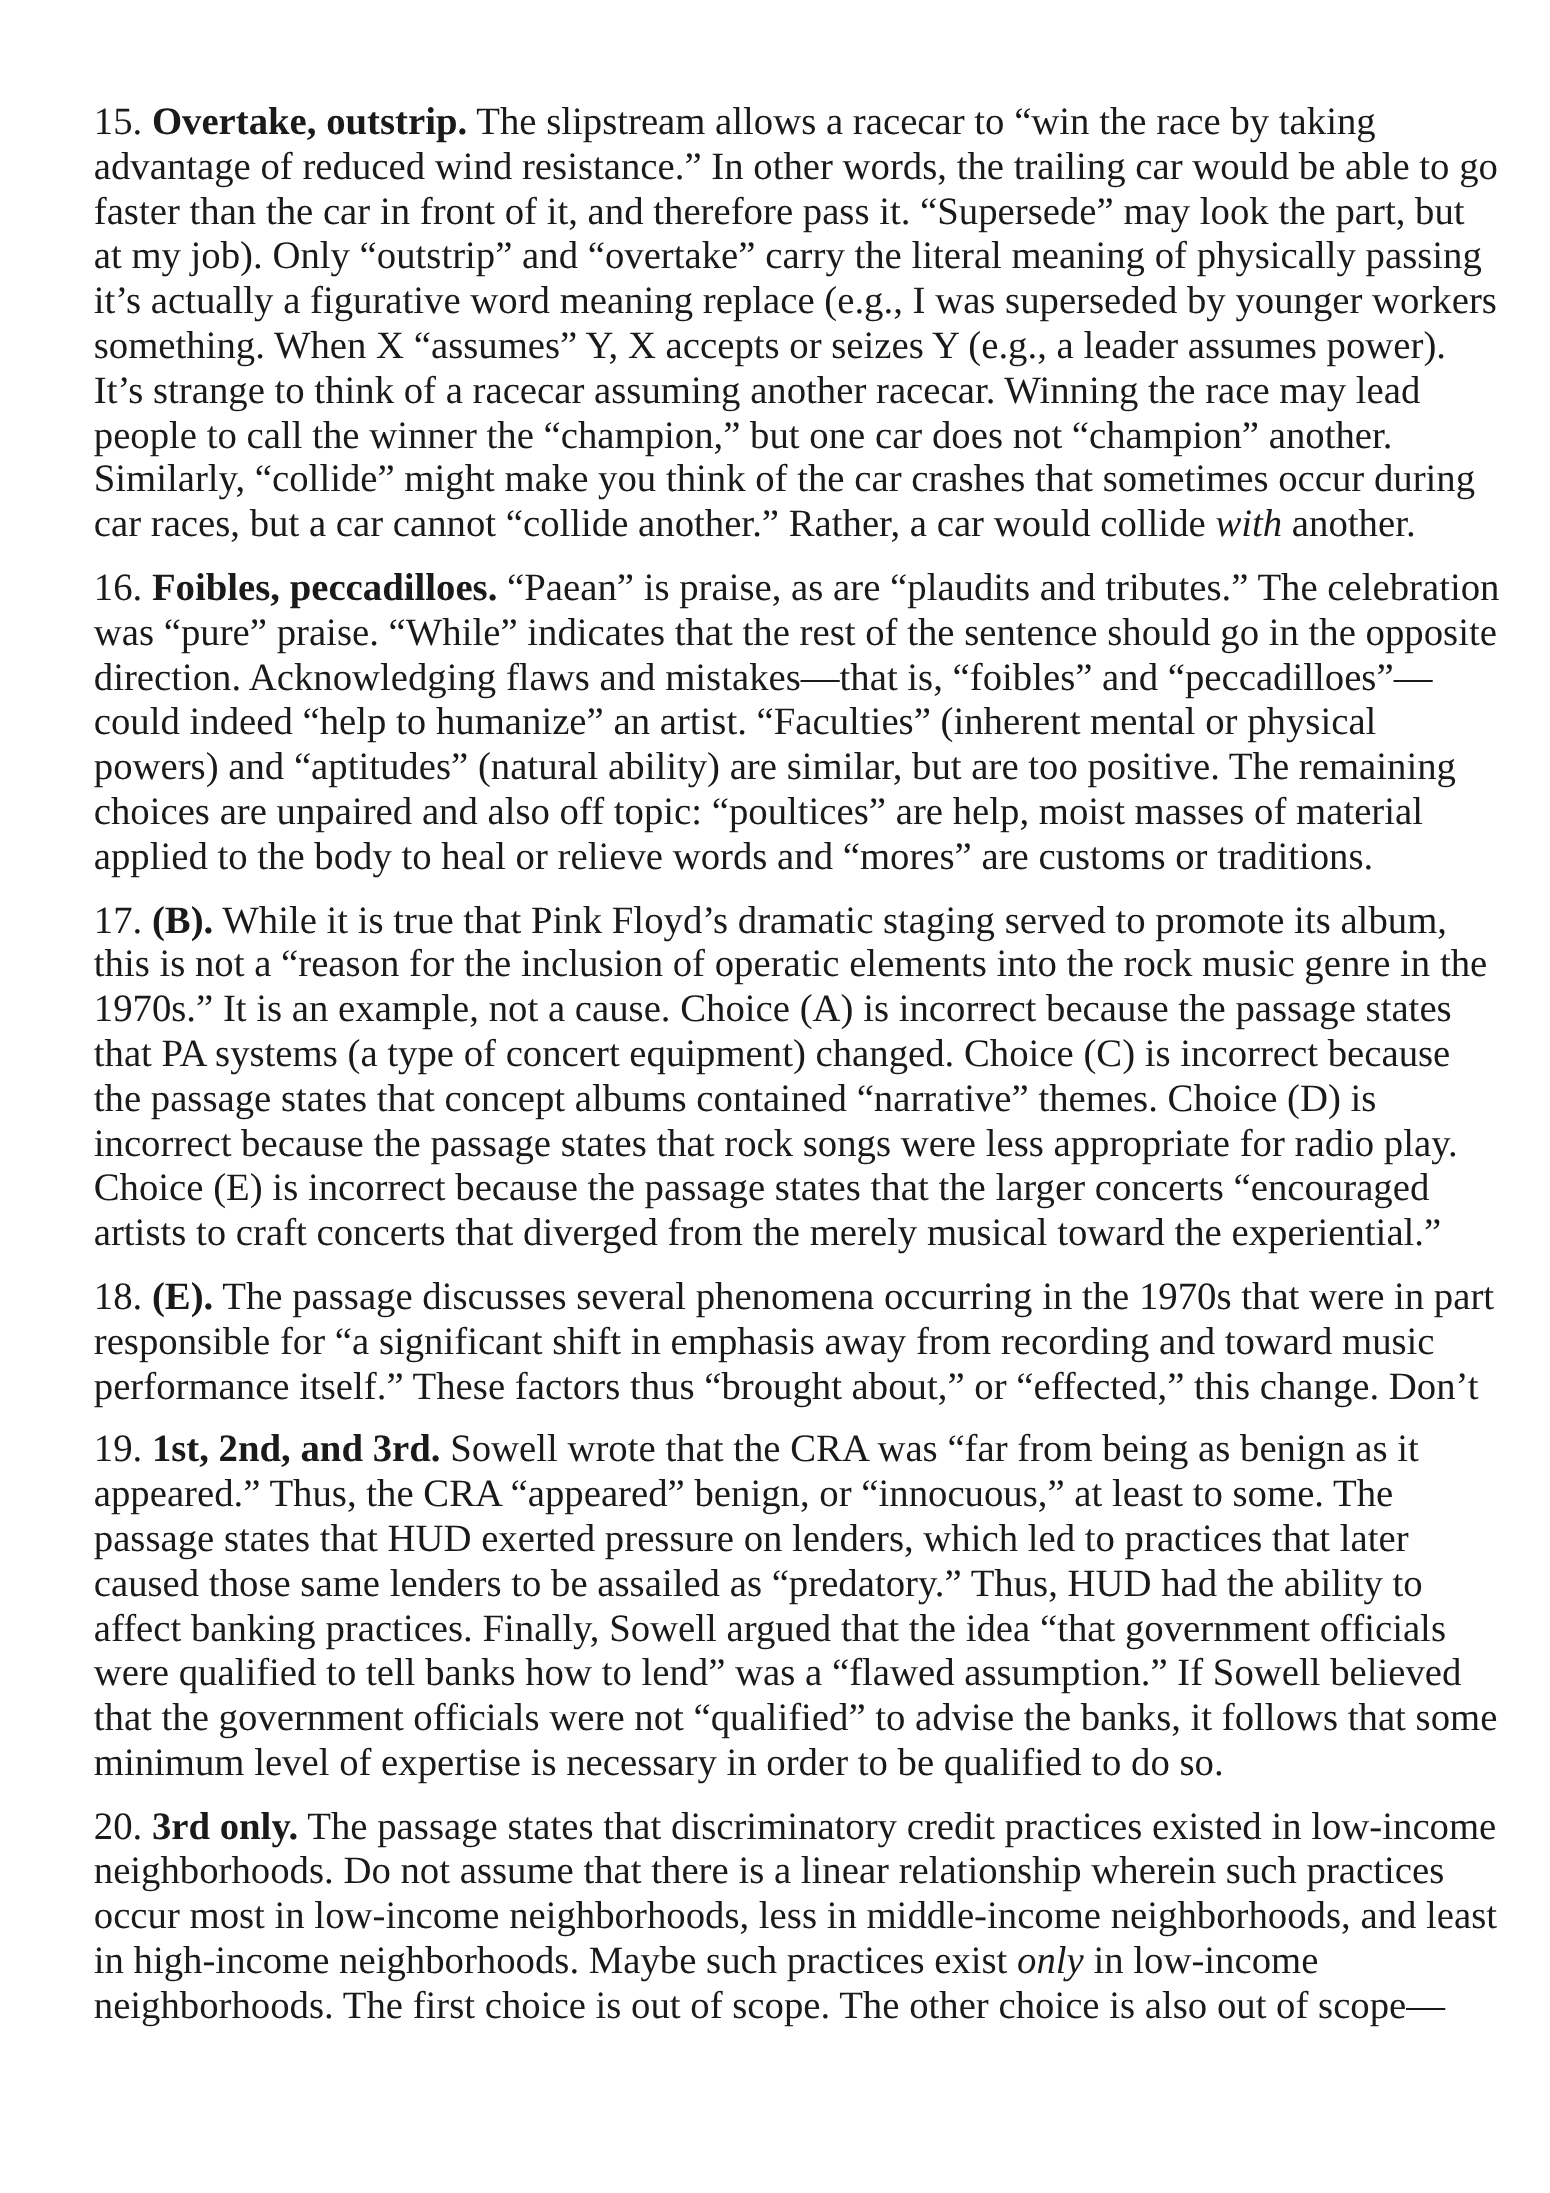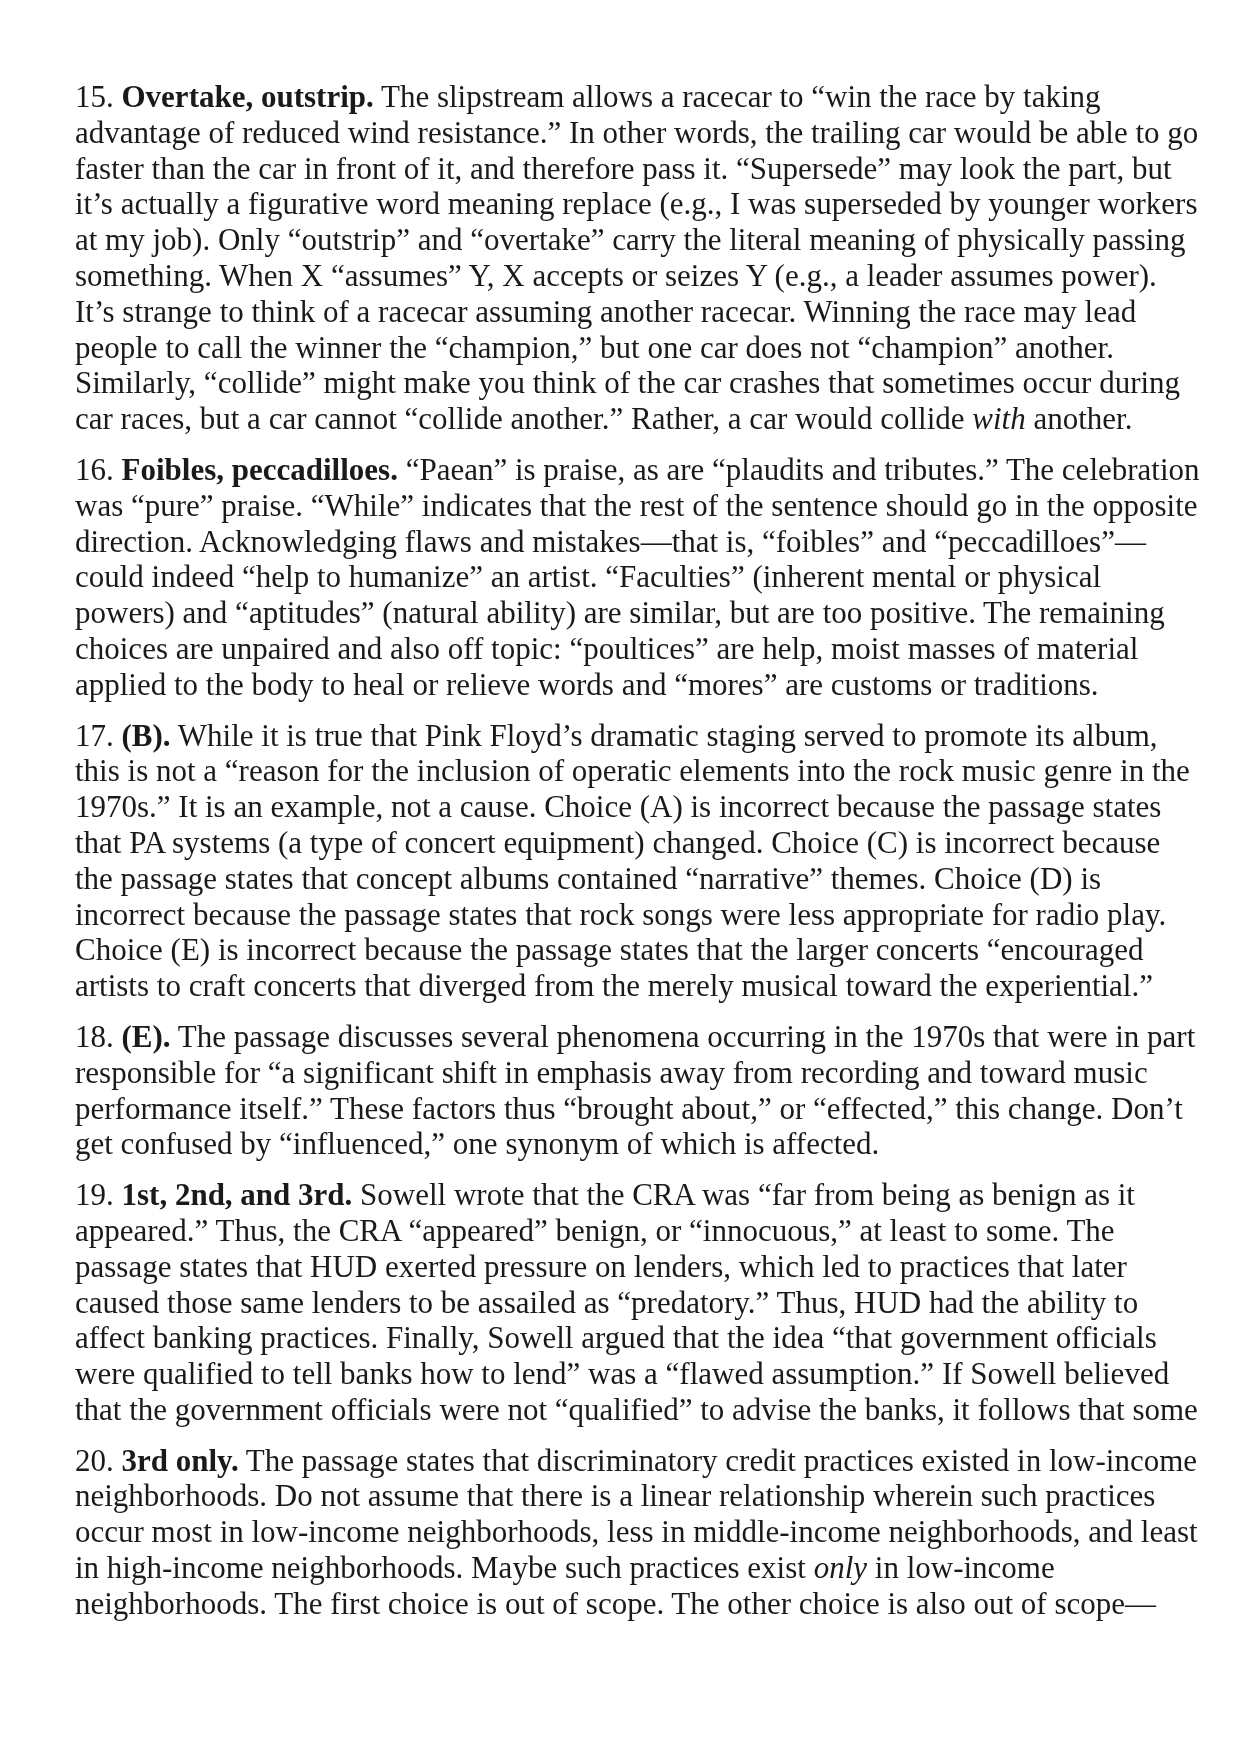--- a/index.html
+++ b/index.html
@@ -16,22 +16,22 @@
 </style>
 </head>
 <body>
 
 <div class="page">
 
   <p class="para">
     <span class="line"><span>15.</span> <b>Overtake, outstrip.</b><span> The slipstream allows a racecar to “win the race by taking</span></span>
     <span class="line">advantage of reduced wind resistance.” In other words, the trailing car would be able to go</span>
     <span class="line">faster than the car in front of it, and therefore pass it. “Supersede” may look the part, but</span>
+    <span class="line">at my job). Only “outstrip” and “overtake” carry the literal meaning of physically passing</span>
     <span class="line">it’s actually a figurative word meaning replace (e.g., I was superseded by younger workers</span>
-    <span class="line">at my job). Only “outstrip” and “overtake” carry the literal meaning of physically passing</span>
     <span class="line">something. When X “assumes” Y, X accepts or seizes Y (e.g., a leader assumes power).</span>
     <span class="line">It’s strange to think of a racecar assuming another racecar. Winning the race may lead</span>
     <span class="line">people to call the winner the “champion,” but one car does not “champion” another.</span>
     <span class="line">Similarly, “collide” might make you think of the car crashes that sometimes occur during</span>
     <span class="line"><span>car races, but a car cannot “collide another.” Rather, a car would collide </span><i>with</i><span> another.</span></span>
   </p>
 
   <p class="para">
     <span class="line"><span>16.</span> <b>Foibles, peccadilloes.</b><span> “Paean” is praise, as are “plaudits and tributes.” The celebration</span></span>
     <span class="line">was “pure” praise. “While” indicates that the rest of the sentence should go in the opposite</span>
@@ -50,31 +50,31 @@
     <span class="line">the passage states that concept albums contained “narrative” themes. Choice (D) is</span>
     <span class="line">incorrect because the passage states that rock songs were less appropriate for radio play.</span>
     <span class="line">Choice (E) is incorrect because the passage states that the larger concerts “encouraged</span>
     <span class="line">artists to craft concerts that diverged from the merely musical toward the experiential.”</span>
   </p>
 
   <p class="para">
     <span class="line"><span>18.</span> <b>(E).</b><span> The passage discusses several phenomena occurring in the 1970s that were in part</span></span>
     <span class="line">responsible for “a significant shift in emphasis away from recording and toward music</span>
     <span class="line">performance itself.” These factors thus “brought about,” or “effected,” this change. Don’t</span>
-    <span class="line">get confused by “influenced,” one synonym of which is affected.</span>
   </p>
 
   <p class="para">
     <span class="line"><span>19.</span> <b>1st, 2nd, and 3rd.</b><span> Sowell wrote that the CRA was “far from being as benign as it</span></span>
     <span class="line">appeared.” Thus, the CRA “appeared” benign, or “innocuous,” at least to some. The</span>
     <span class="line">passage states that HUD exerted pressure on lenders, which led to practices that later</span>
     <span class="line">caused those same lenders to be assailed as “predatory.” Thus, HUD had the ability to</span>
     <span class="line">affect banking practices. Finally, Sowell argued that the idea “that government officials</span>
     <span class="line">were qualified to tell banks how to lend” was a “flawed assumption.” If Sowell believed</span>
     <span class="line">that the government officials were not “qualified” to advise the banks, it follows that some</span>
+    <span class="line">minimum level of expertise is necessary in order to be qualified to do so.</span>
   </p>
 
   <p class="para">
     <span class="line"><span>20.</span> <b>3rd only.</b><span> The passage states that discriminatory credit practices existed in low-income</span></span>
     <span class="line">neighborhoods. Do not assume that there is a linear relationship wherein such practices</span>
     <span class="line">occur most in low-income neighborhoods, less in middle-income neighborhoods, and least</span>
     <span class="line"><span>in high-income neighborhoods. Maybe such practices exist </span><i>only</i><span> in low-income</span></span>
     <span class="line">neighborhoods. The first choice is out of scope. The other choice is also out of scope—</span>
   </p>
 

